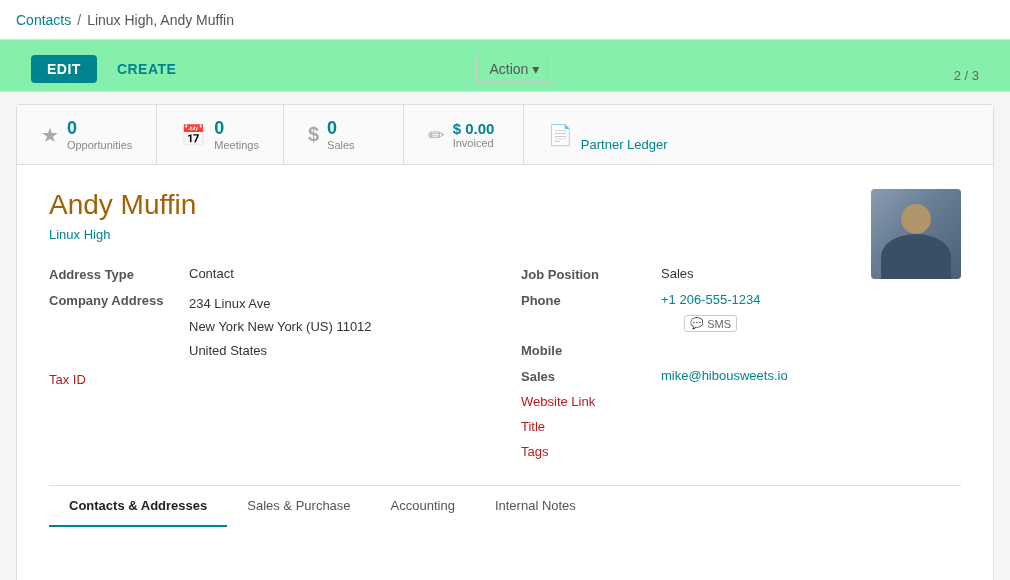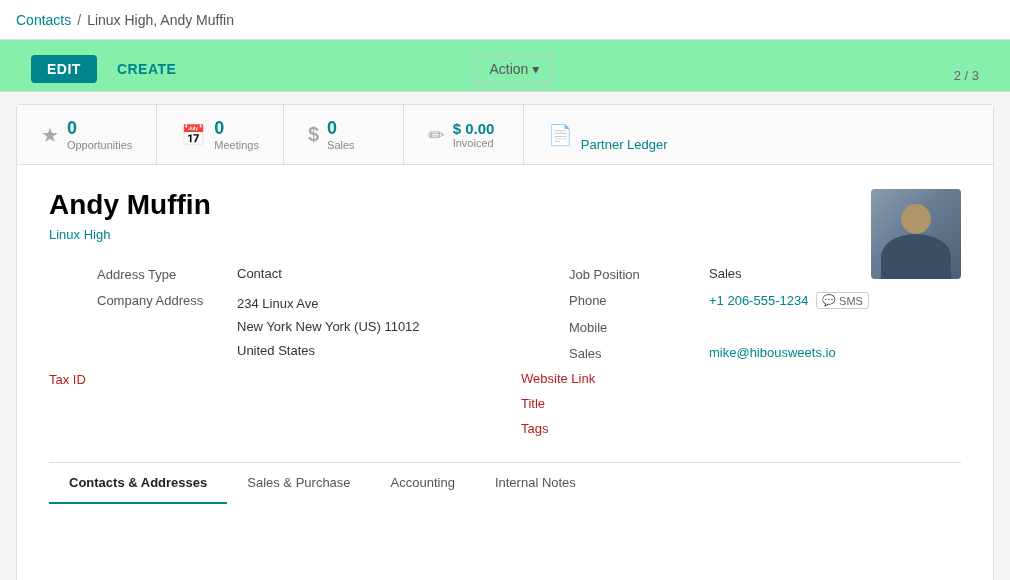--- a/index.html
+++ b/index.html
@@ -119,22 +119,22 @@
     .smart-btn .amount { font-size: 15px; font-weight: 700; color: #00848e; }
     .smart-btn-content { display: flex; flex-direction: column; }
 
     
     .record-body {
       padding: 24px 32px;
       position: relative;
     }
     .contact-name {
       font-size: 28px;
-      font-weight: 700;
-      color: #000000;
+      font-weight: 400;
+      color: #a16207;
       margin-bottom: 6px;
     }
     .company-link {
       color: #00848e;
       font-size: 13px;
       text-decoration: none;
       display: block;
       margin-bottom: 24px;
     }
     .contact-avatar {
@@ -184,45 +184,45 @@
     }
     .fields-left { flex: 1; }
     .fields-right { flex: 1; }
 
     .field-row {
       display: flex;
       margin-bottom: 10px;
       align-items: flex-start;
     }
     .field-label {
-      font-weight: 400;
+      font-weight: 700;
       color: #555;
       min-width: 140px;
       font-size: 13px;
       padding-top: 1px;
-      margin-left: 48px;
     }
     .field-value {
       color: #333;
       font-size: 13px;
       flex: 1;
     }
     .field-value-link {
       color: #00848e;
       text-decoration: none;
       font-size: 13px;
     }
 
     .address-block { line-height: 1.8; }
     .field-label-muted { color: #b91c1c; font-size: 13px; min-width: 100px; }
 
     .phone-row {
       display: flex;
       align-items: center;
       gap: 8px;
+      flex-direction: column;
     }
     .sms-badge {
       display: inline-flex;
       align-items: center;
       gap: 3px;
       color: #666;
       font-size: 11px;
       border: 1px solid #ccc;
       border-radius: 3px;
       padding: 1px 5px;

